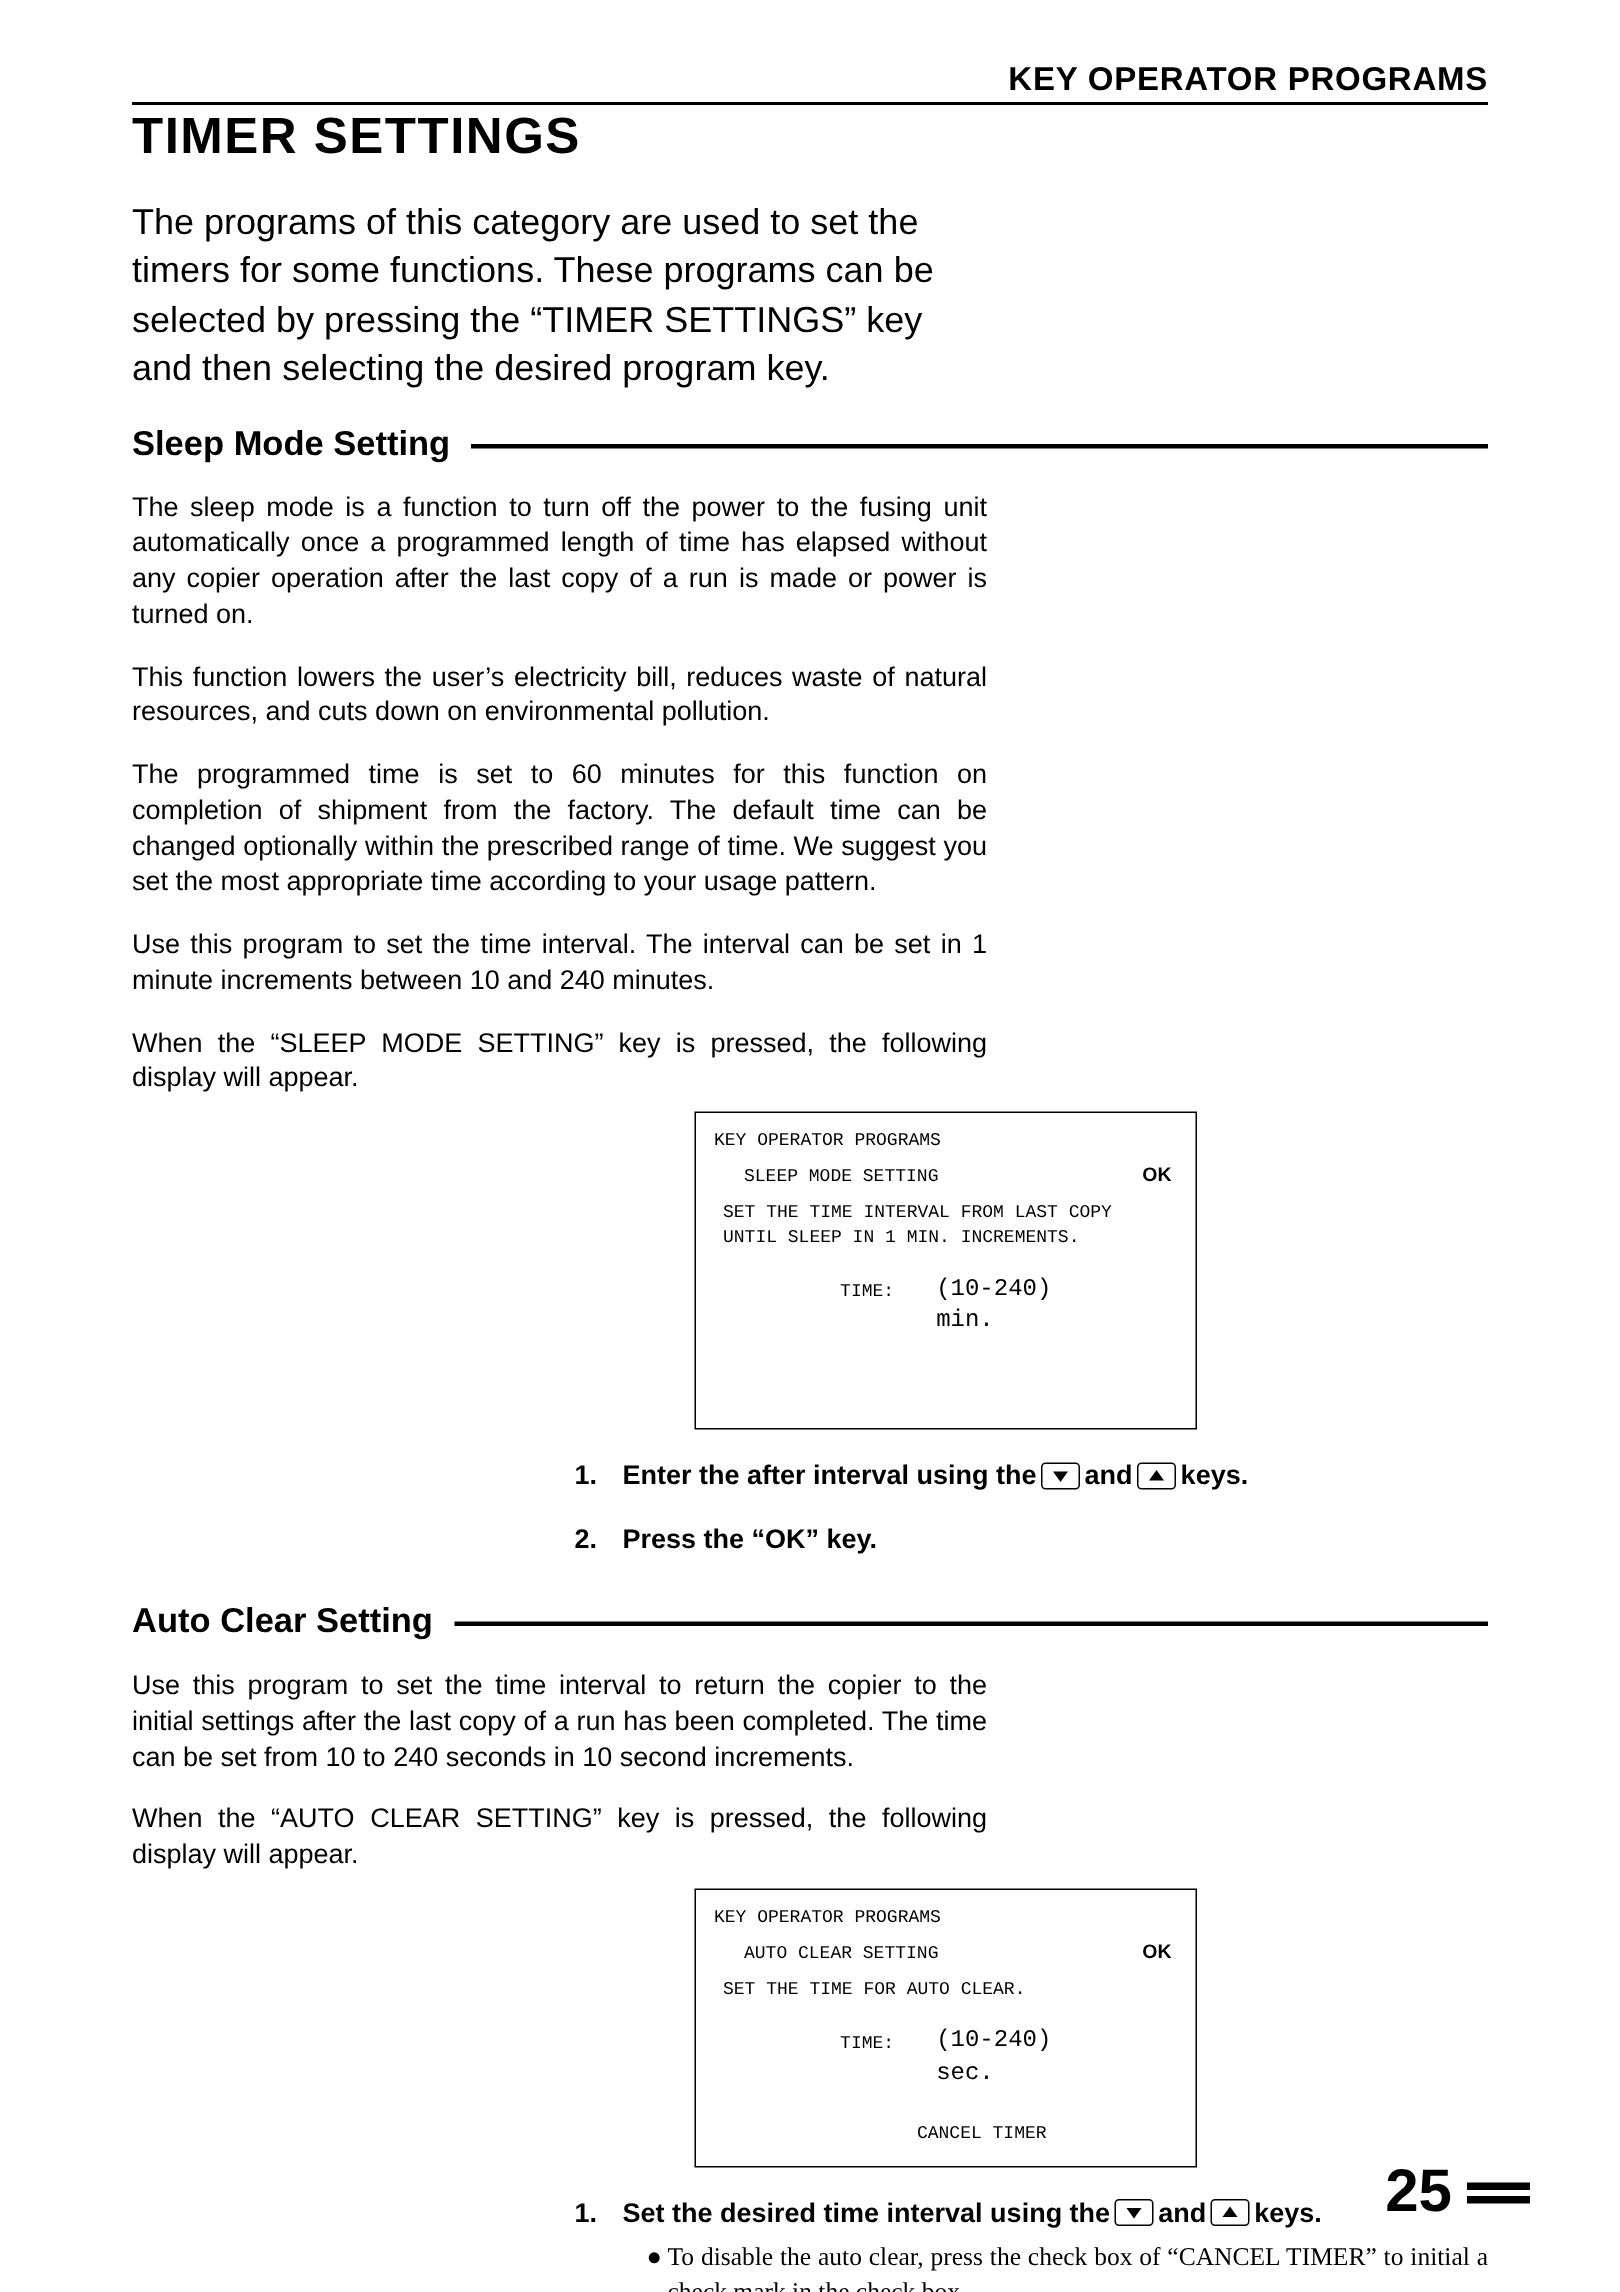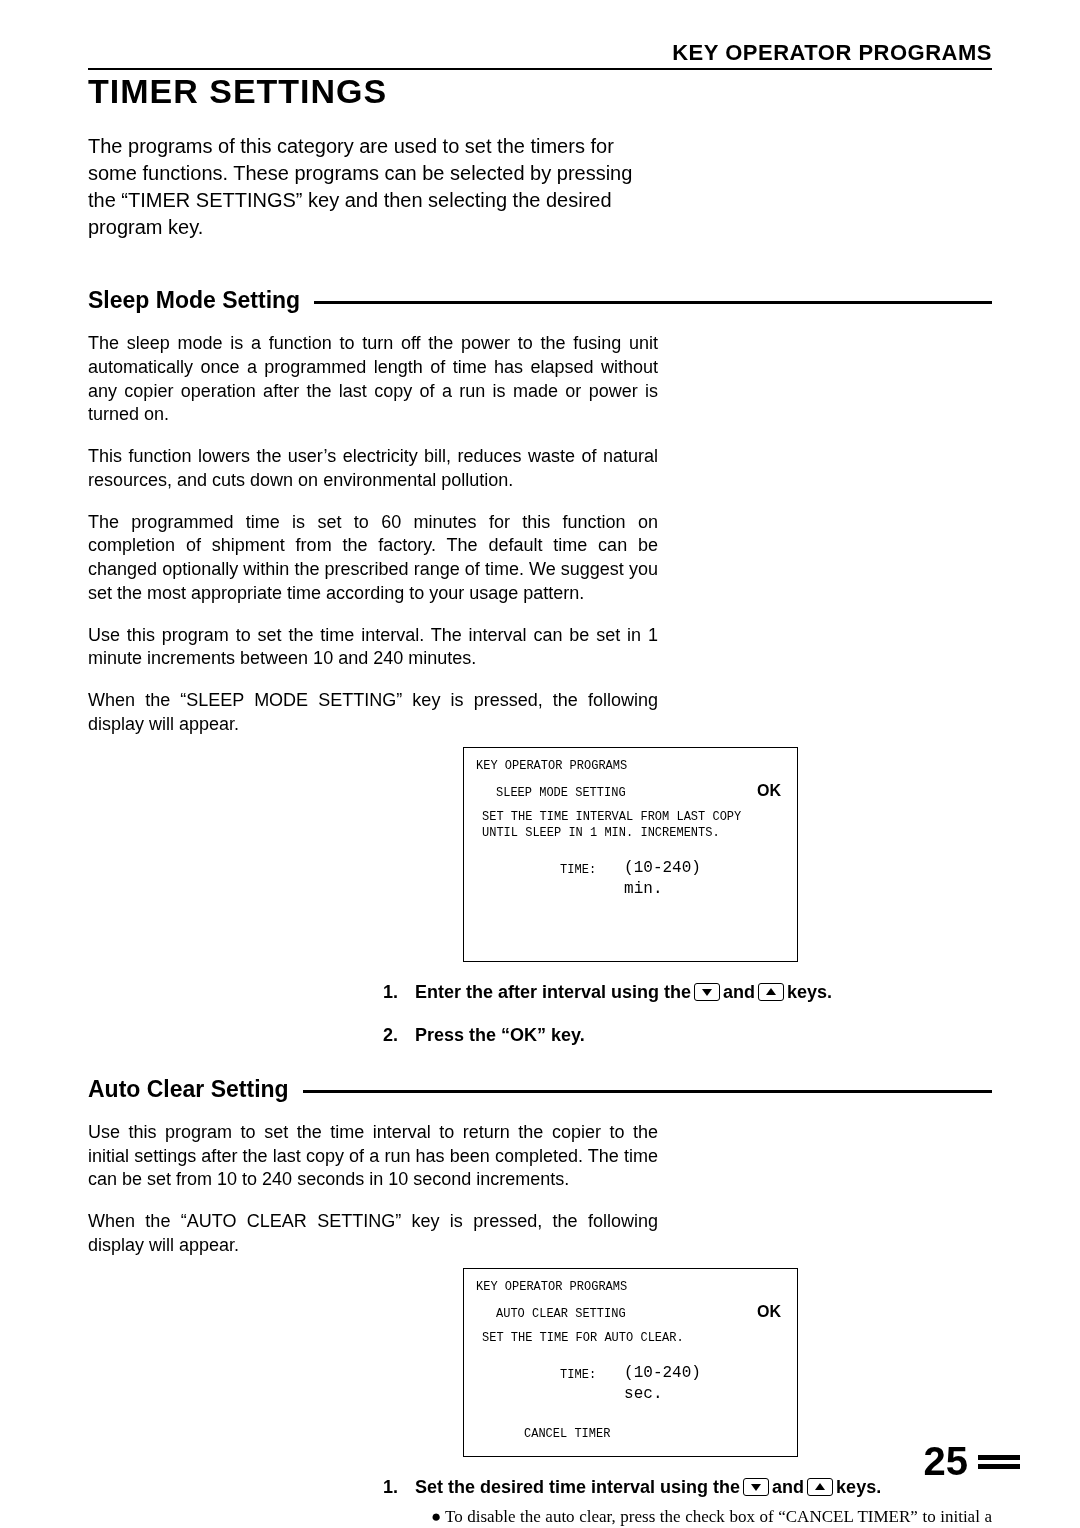--- a/index.html
+++ b/index.html
@@ -26,24 +26,24 @@
   }
   .main-title {
     font-family: Arial, Helvetica, sans-serif;
     font-weight: 900;
     font-size: 34px;
     letter-spacing: 1px;
     margin-top: 0;
     margin-bottom: 22px;
   }
   .intro {
-    font-size: 20px;
+    font-size: 24px;
     line-height: 1.35;
     width: 570px;
-    margin-bottom: 46px;
+    margin-bottom: 19px;
   }
   .sect-head {
     display: flex;
     align-items: center;
     margin-bottom: 10px;
   }
   .sect-head .label {
     font-family: Arial, Helvetica, sans-serif;
     font-weight: bold;
     font-size: 23px;
@@ -80,32 +80,32 @@
   }
   .panel .p-top { margin-bottom: 6px; }
   .panel .p-title-row {
     display: flex;
     justify-content: space-between;
     align-items: baseline;
     padding: 0 4px 0 20px;
     margin-bottom: 8px;
   }
   .panel .p-title { font-size: 12px; }
-  .panel .ok { font-family: Arial, sans-serif; font-weight: bold; font-size: 16px; }
+  .panel .ok { font-family: Arial, sans-serif; font-weight: bold; font-size: 13px; }
   .panel .p-msg { padding-left: 6px; margin-bottom: 16px; }
   .panel .p-time-row {
     display: flex;
     justify-content: center;
     gap: 28px;
     align-items: flex-start;
     margin-bottom: 20px;
   }
   .panel .p-time-row .lbl { padding-top: 4px; text-align: right; }
   .panel .p-time-row .rng { font-size: 16px; line-height: 1.35; }
-  .panel .p-cancel { padding-left: 48px; }
+  .panel .p-cancel { padding-left: 48px; text-align: center; }
   .panel.tall { padding-bottom: 40px; }
 
   .steps {
     margin-left: 295px;
     margin-bottom: 30px;
   }
   .step {
     display: flex;
     align-items: center;
     font-family: Arial, Helvetica, sans-serif;

